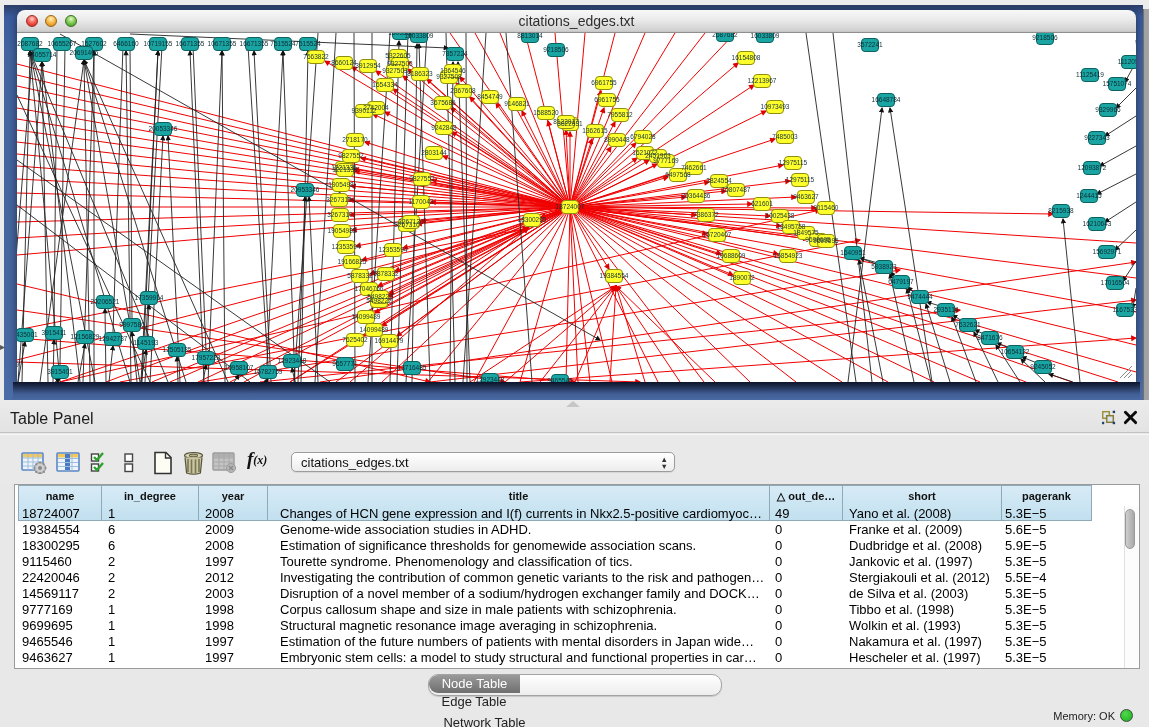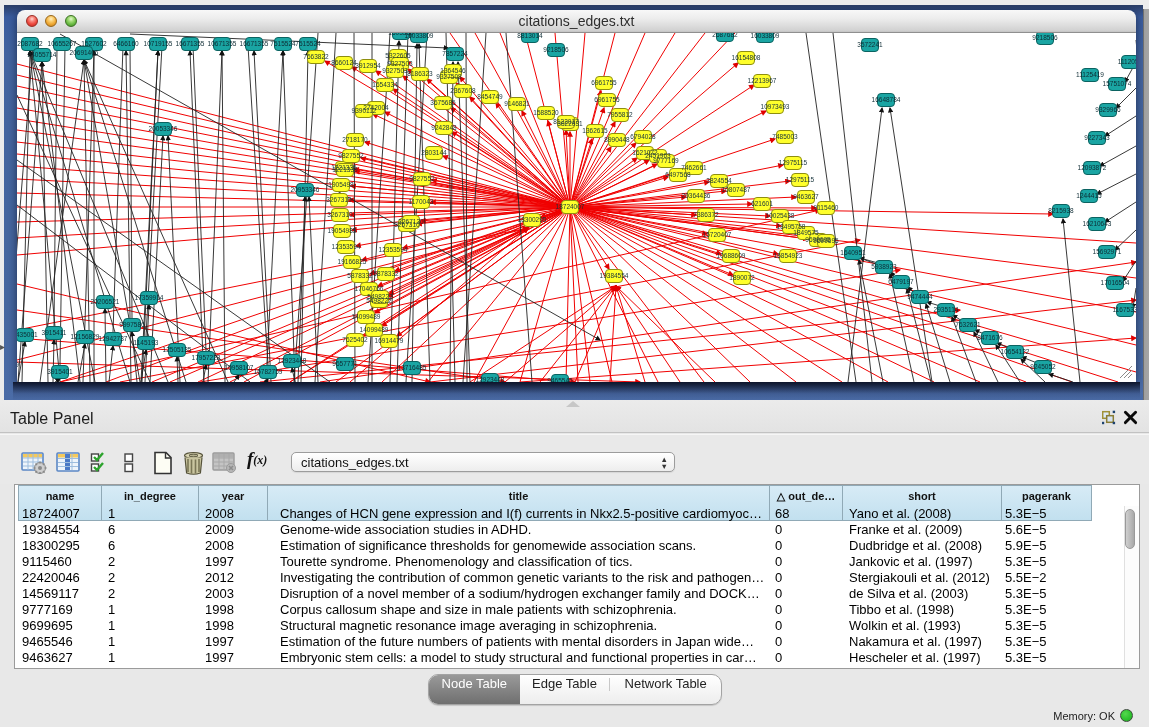--- a/index.html
+++ b/index.html
@@ -33,22 +33,22 @@
 #tablebox{position:absolute;left:14px;top:84px;width:1126px;height:185px;background:#fff;border:1px solid #9b9b9b;overflow:hidden;}
 #thead{position:absolute;left:0;top:0;height:21px;width:1125px;}
 .hc{position:absolute;top:0;height:36px;background:linear-gradient(180deg,#d7ebf6,#c2e0ef);border:1px solid #90a9b6;border-left:none;
  font-size:11px;color:#111;text-align:center;line-height:20px;font-weight:bold;}
 .hc.first{border-left:1px solid #90a9b6;}
 .rows{position:absolute;left:0;top:21px;font-size:13px;color:#000;}
 .row{position:absolute;height:16px;line-height:16px;white-space:nowrap;}
 .c{position:absolute;top:0;overflow:hidden;}
 #vsb{position:absolute;right:0;top:21px;width:15px;height:163px;background:#fcfcfc;border-left:1px solid #e0e0e0;}
 #vsb .thumb{position:absolute;left:0px;top:3px;width:10px;height:40px;border-radius:5px;background:linear-gradient(90deg,#cfcfcf,#a8a8a8);border:1px solid #999;}
-#tabs{position:absolute;left:428px;top:274px;width:294px;height:31px;border:1px solid #a3a3a3;border-radius:10px;background:linear-gradient(180deg,#ffffff,#ededed);
- box-shadow:0 1px 1px rgba(0,0,0,.15);display:flex;font-size:13px;}
+#tabs{position:absolute;left:428px;top:274px;width:294px;height:22px;border:1px solid #a3a3a3;border-radius:10px;background:linear-gradient(180deg,#ffffff,#ededed);
+ box-shadow:0 1px 1px rgba(0,0,0,.15);display:flex;font-size:13px;flex-direction:column;}
 #tabs .seg{height:100%;line-height:18px;text-align:center;color:#222;}
 #tabs .sel{background:linear-gradient(180deg,#9a9a9a,#6f6f6f);color:#fff;border-radius:9px 0 0 9px;}
 #tabs .sep{width:1px;background:#c8c8c8;height:13px;margin-top:2.5px;}
 #mem{position:absolute;right:34px;top:310px;font-size:11px;color:#222;}
 #memdot{position:absolute;right:16px;top:309px;width:13px;height:13px;border-radius:50%;
  background:radial-gradient(circle at 40% 35%,#55d84e 0,#2fc32f 55%,#27a827 100%);border:1.2px solid #3c4b3c;}
 </style></head><body>
 <div id="ltri">▸</div>
 <div id="desktop">
 <div id="gwin">
@@ -714,21 +714,21 @@
         <div class="hc" style="left:755px;width:73px">△ out_de…</div>
         <div class="hc" style="left:828px;width:159px">short</div>
         <div class="hc" style="left:987px;width:90px">pagerank</div>
       </div>
     <div class="rows">
         <div class="row" style="top:0px;left:0;width:1110px">
           <span class="c" style="left:7px;width:80px">18724007</span>
           <span class="c" style="left:93px;width:90px">1</span>
           <span class="c" style="left:190px;width:62px">2008</span>
           <span class="c" style="left:265px;width:488px">Changes of HCN gene expression and I(f) currents in Nkx2.5‑positive cardiomyoc…</span>
-          <span class="c" style="left:760px;width:66px">68</span>
+          <span class="c" style="left:760px;width:66px">49</span>
           <span class="c" style="left:834px;width:152px">Yano et al. (2008)</span>
           <span class="c" style="left:990px;width:100px">5.3E−5</span>
         </div>
         <div class="row" style="top:16px;left:0;width:1110px">
           <span class="c" style="left:7px;width:80px">19384554</span>
           <span class="c" style="left:93px;width:90px">6</span>
           <span class="c" style="left:190px;width:62px">2009</span>
           <span class="c" style="left:265px;width:488px">Genome‑wide association studies in ADHD.</span>
           <span class="c" style="left:760px;width:66px">0</span>
           <span class="c" style="left:834px;width:152px">Franke et al. (2009)</span>
@@ -752,21 +752,21 @@
           <span class="c" style="left:834px;width:152px">Jankovic et al. (1997)</span>
           <span class="c" style="left:990px;width:100px">5.3E−5</span>
         </div>
         <div class="row" style="top:64px;left:0;width:1110px">
           <span class="c" style="left:7px;width:80px">22420046</span>
           <span class="c" style="left:93px;width:90px">2</span>
           <span class="c" style="left:190px;width:62px">2012</span>
           <span class="c" style="left:265px;width:488px">Investigating the contribution of common genetic variants to the risk and pathogen…</span>
           <span class="c" style="left:760px;width:66px">0</span>
           <span class="c" style="left:834px;width:152px">Stergiakouli et al. (2012)</span>
-          <span class="c" style="left:990px;width:100px">5.5E−2</span>
+          <span class="c" style="left:990px;width:100px">5.5E−4</span>
         </div>
         <div class="row" style="top:80px;left:0;width:1110px">
           <span class="c" style="left:7px;width:80px">14569117</span>
           <span class="c" style="left:93px;width:90px">2</span>
           <span class="c" style="left:190px;width:62px">2003</span>
           <span class="c" style="left:265px;width:488px">Disruption of a novel member of a sodium/hydrogen exchanger family and DOCK…</span>
           <span class="c" style="left:760px;width:66px">0</span>
           <span class="c" style="left:834px;width:152px">de Silva et al. (2003)</span>
           <span class="c" style="left:990px;width:100px">5.3E−5</span>
         </div>

